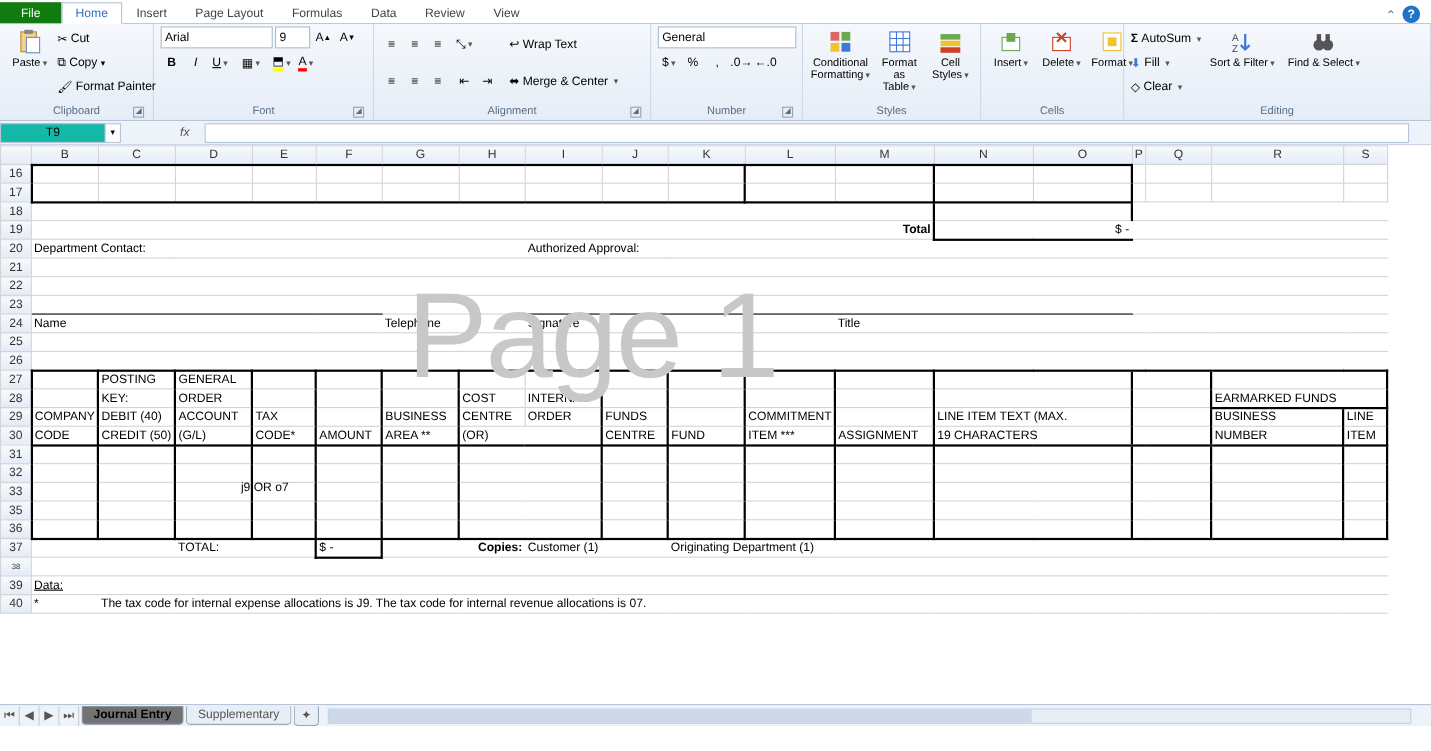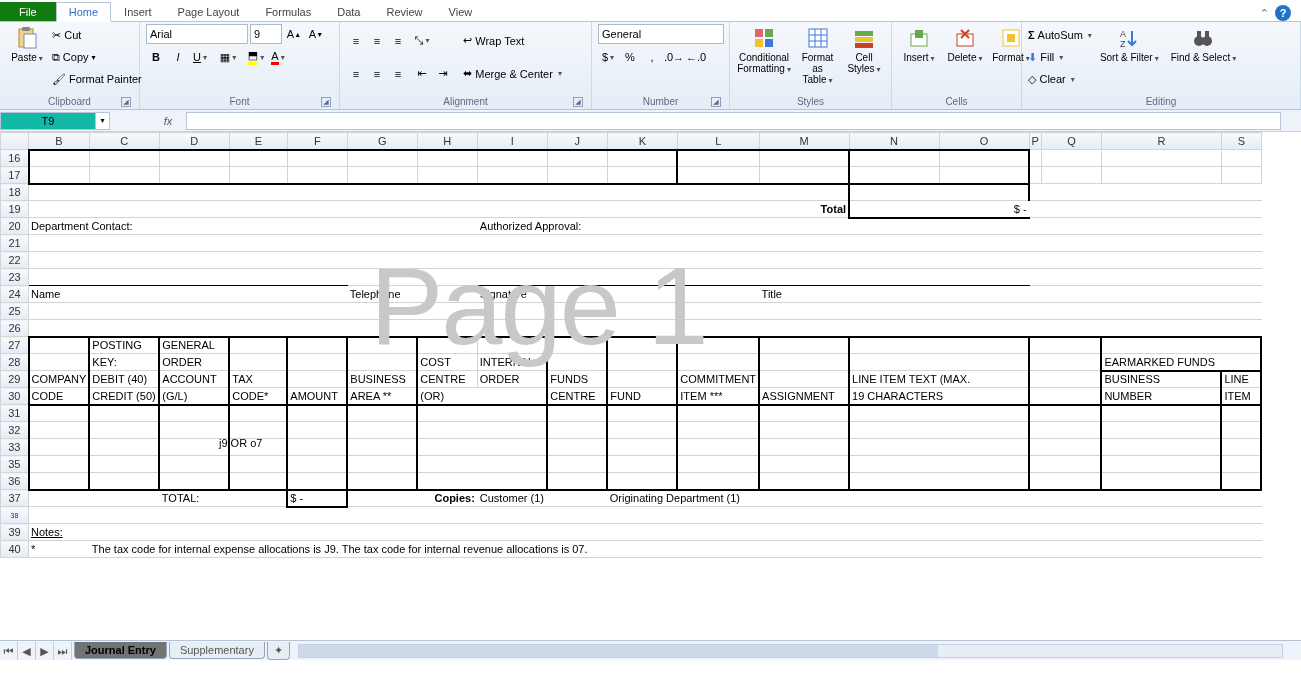--- a/index.html
+++ b/index.html
@@ -785,21 +785,21 @@
           <td></td>
         </tr>
 
     <tr class="noborder" style="height:6px;">
           <th class="rowhdr" style="font-size:7px;">38</th>
           <td colspan="18" style="height:6px;"></td>
         </tr>
 
     <tr class="noborder">
           <th class="rowhdr">39</th>
-      <td colspan="2" style="text-decoration:underline;">Notes:</td>
+      <td colspan="2" style="text-decoration:underline;">Data:</td>
       <td colspan="16"></td>
         </tr>
 
     <tr class="noborder">
           <th class="rowhdr">40</th>
       <td>*</td>
       <td colspan="17">The tax code for internal expense allocations is J9.  The tax code for internal revenue allocations is 07.</td>
         </tr>
   </tbody>
     </table>

